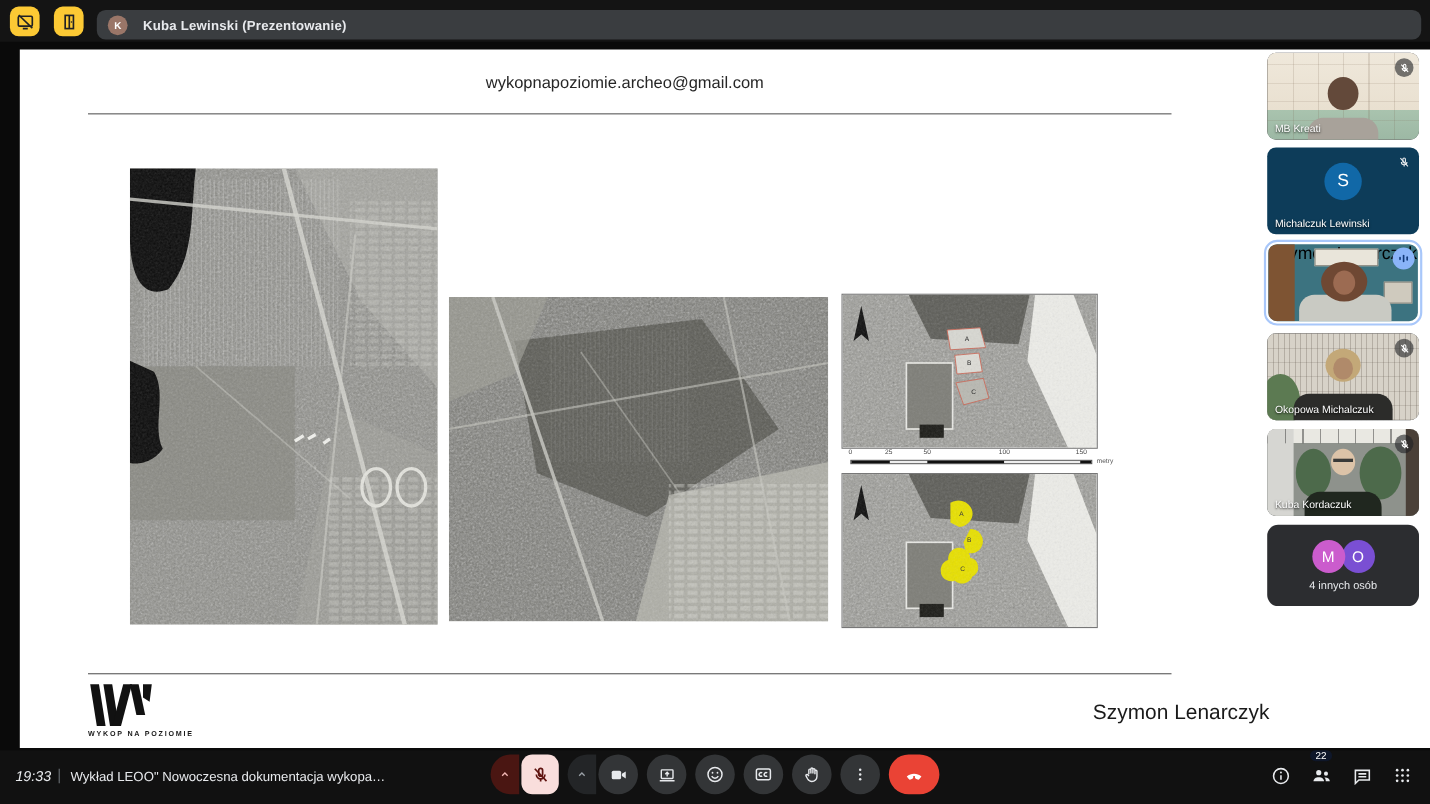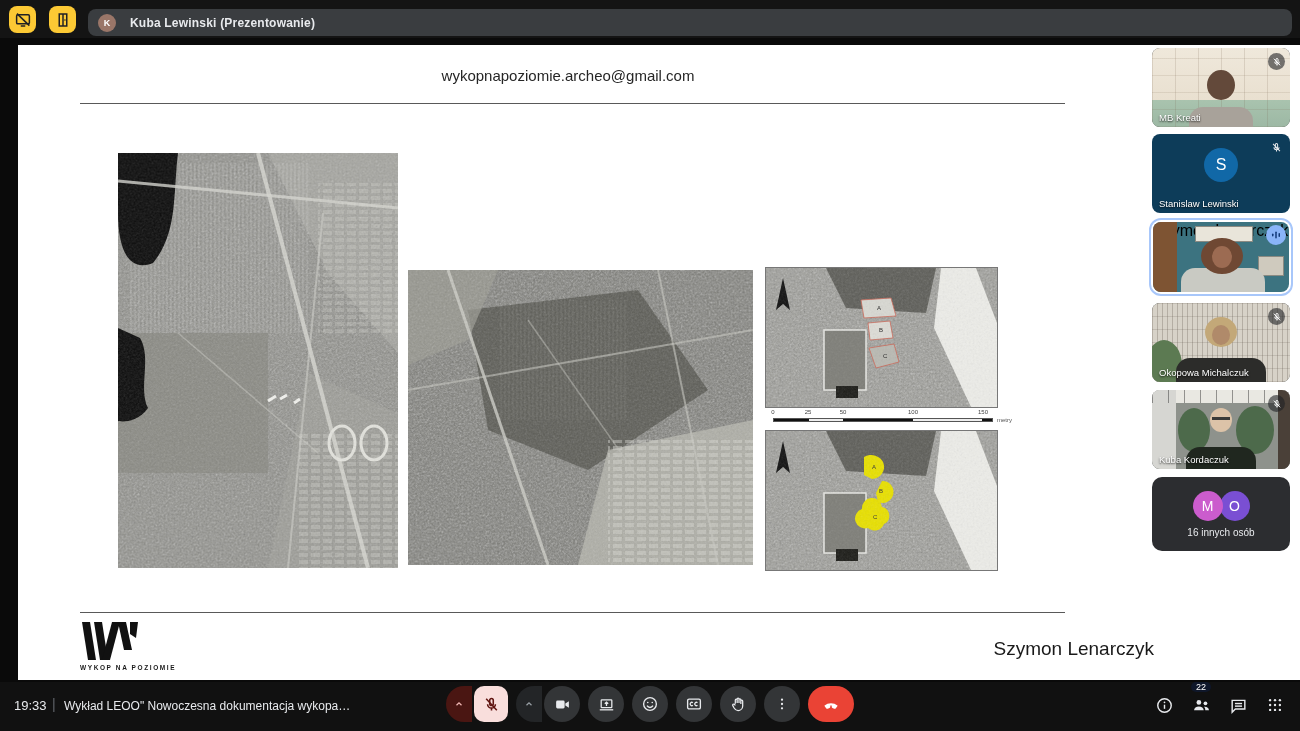--- a/index.html
+++ b/index.html
@@ -48,21 +48,21 @@
   .body { position:absolute; bottom:0; z-index:2; border-radius:14px 14px 0 0; }
   #tile-others { position:absolute; left:1152px; top:477px; width:138px; height:74px; border-radius:10px; background:#2c2d30; display:flex; flex-direction:column; align-items:center; justify-content:center; gap:6px; cursor:pointer; }
   .mini-avatars { display:flex; }
   .mini-avatar { width:30px; height:30px; border-radius:50%; color:#fff; font-size:14px; display:flex; align-items:center; justify-content:center; }
   #av-m { background:#cb5ccd; z-index:2; } #av-o { background:#7a4fd3; margin-left:-3px; }
   #others-label { color:#e8eaed; font-size:10px; }
   #tile-avatar-circle { position:absolute; left:52px; top:14px; width:34px; height:34px; border-radius:50%; background:#1168a7; color:#fff; font-size:16px; display:flex; align-items:center; justify-content:center; }
 
   
   #bottombar { position:absolute; left:0; top:682px; width:1300px; height:49px; background:#111111; }
-  #time { position:absolute; left:14px; top:16px; color:#e8eaed; font-size:13px; }
+  #time { position:absolute; left:14px; top:16px; color:#e8eaed; font-size:13px;font-style:italic; }
   #time-divider { position:absolute; left:52px; top:14px; color:#5f6368; font-size:14px; }
   #meeting-title { position:absolute; left:64px; top:17px; width:300px; color:#e8eaed; font-size:12px; white-space:nowrap; overflow:hidden; }
   #controls { position:absolute; left:650px; top:686px; transform:translateX(-50%); display:flex; align-items:center; gap:8px; }
   .ctl-circle { width:36px; height:36px; border-radius:50%; background:#333537; display:flex; align-items:center; justify-content:center; cursor:pointer; color:#e8eaed; }
   .split { display:flex; gap:2px; }
   .chev-seg { width:26px; height:36px; border-radius:18px 0 0 18px; display:flex; align-items:center; justify-content:center; cursor:pointer; }
   #mic-chev { background:#4a1612; color:#f2b8b5; }
   #cam-chev { background:#232527; color:#9aa0a6; }
   #mic-btn { width:34px; height:36px; border-radius:10px; background:#f9dedc; display:flex; align-items:center; justify-content:center; cursor:pointer; color:#601410; }
   #end-call-btn { width:46px; height:36px; border-radius:18px; background:#ea4335; display:flex; align-items:center; justify-content:center; cursor:pointer; color:#fff; }
@@ -249,21 +249,21 @@
 <div class="tile" style="top:134px;background:#0d3c59">
   <div id="tile-avatar-circle">S</div>
   <div class="mic-badge bare">
     <svg width="11" height="11" viewBox="0 0 24 24" fill="none" stroke="#e8eaed" stroke-width="2.2">
       <rect x="9.5" y="3.5" width="5" height="10" rx="2.5"></rect>
         <path d="M6.5 11.5a5.5 5.5 0 0 0 11 0"></path>
         <line x1="12" y1="17" x2="12" y2="20.5"></line>
         <line x1="4.5" y1="4" x2="19.5" y2="20"></line>
     </svg>
   </div>
-  <span class="name">Stanislaw Lewinski</span>
+  <span class="name">Michalczuk Lewinski</span>
 </div>
 
 <div id="tile-speaking-wrap">
   <div class="video">
     <div style="position:absolute;left:0;top:0;width:24px;height:100%;background:#7e5433"></div>
     <div style="position:absolute;left:42px;top:4px;width:58px;height:16px;background:#e9e5da;border:1px solid #8a8a82"></div>
     <div style="position:absolute;right:5px;top:34px;width:26px;height:20px;background:#cfcabe;border:1px solid #8a8a82"></div>
     <div class="head" style="left:48px;top:16px;width:42px;height:36px;background:#6f4833"></div>
     <div class="head" style="left:59px;top:24px;width:20px;height:22px;background:#9c6b52"></div>
     <div class="body" style="left:28px;width:84px;height:24px;background:#c9cac3"></div>
@@ -315,21 +315,21 @@
     </svg>
   </div>
   <span class="name">Kuba Kordaczuk</span>
 </div>
 
 <div id="tile-others">
   <div class="mini-avatars">
     <span id="av-m" class="mini-avatar">M</span>
     <span id="av-o" class="mini-avatar">O</span>
   </div>
-  <span id="others-label">16 innych osób</span>
+  <span id="others-label">4 innych osób</span>
 </div>
 
 <div id="bottombar">
   <span id="time">19:33</span>
   <span id="time-divider">|</span>
   <span id="meeting-title">Wykład LEOO" Nowoczesna dokumentacja wykopa…</span>
 </div>
 
 <div id="controls">
   <div class="split">

